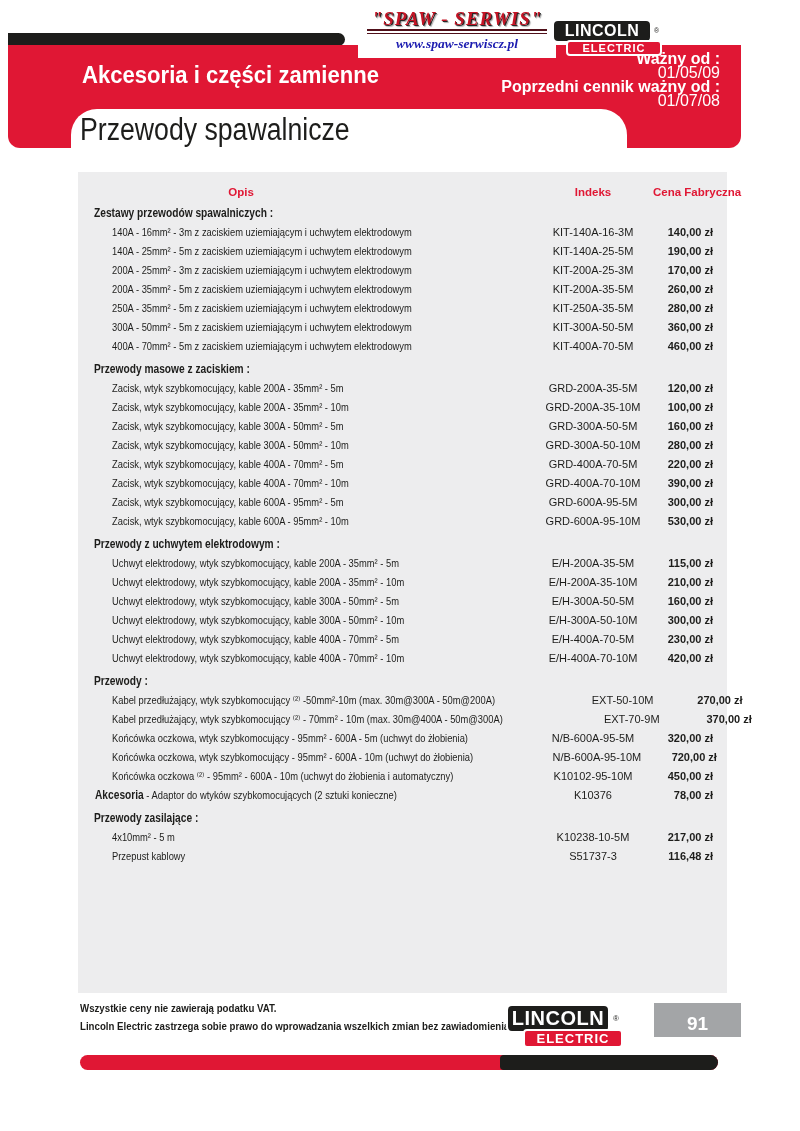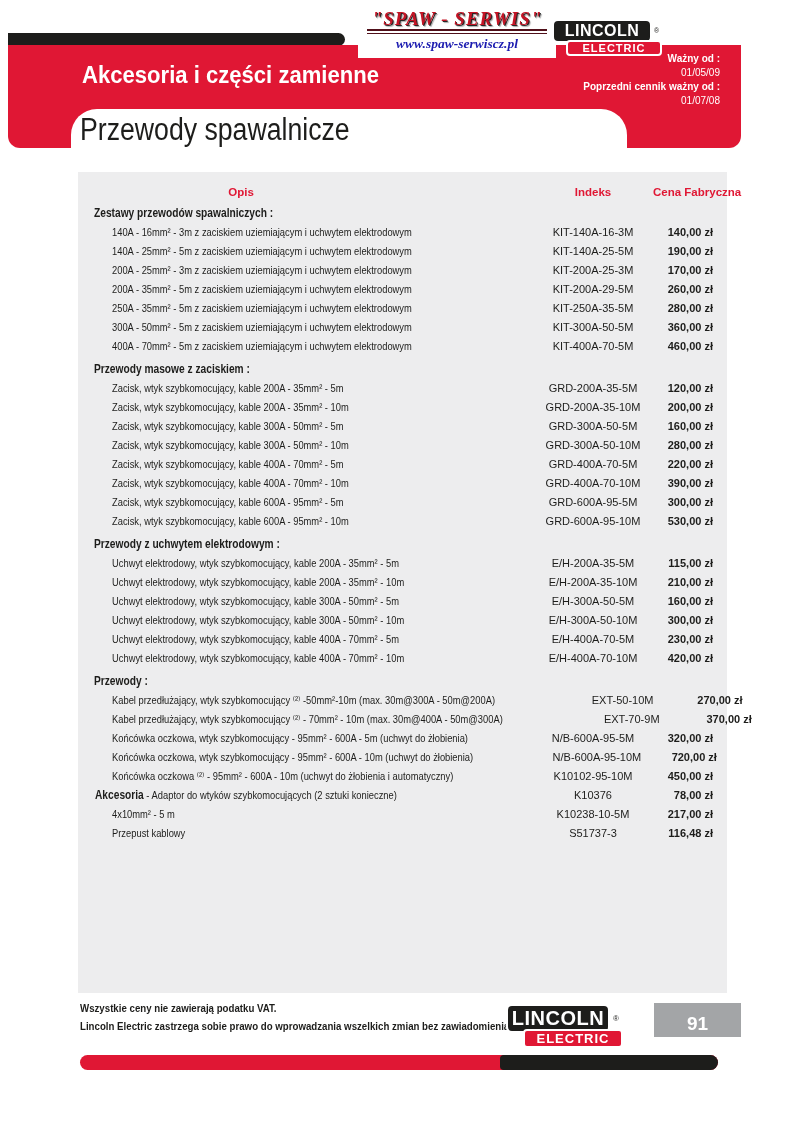--- a/index.html
+++ b/index.html
@@ -7,21 +7,21 @@
         font-family:"Liberation Sans","DejaVu Sans",sans-serif;color:#1d1d1b;}
 
   
   .topbar{position:absolute;left:8px;top:33px;width:337px;height:13px;
           background:var(--black,#1d1d1b);border-radius:0 7px 7px 0;}
   .banner{position:absolute;left:8px;top:45px;width:733px;height:103px;
           background:var(--red,#e01734);border-radius:0 0 12px 12px;}
   .banner-title{position:absolute;left:74px;top:16px;color:#fff;font-weight:bold;
           font-size:24px;white-space:nowrap;transform:scaleX(.92);transform-origin:0 50%;}
   .validity{position:absolute;top:7px;right:21px;text-align:right;color:#fff;
-          font-size:10px;line-height:14px;white-space:nowrap;}
+          font-size:16px;line-height:14px;white-space:nowrap;}
   .v-label{font-weight:bold;}
   .white-tab{position:absolute;left:63px;bottom:0;width:556px;height:39px;
           background:#fff;border-radius:26px 26px 0 0;}
   .page-title{position:absolute;left:80px;top:112px;margin:0;font-size:31px;font-weight:400;
           color:#1d1d1b;white-space:nowrap;transform:scaleX(.86);transform-origin:0 50%;}
 
   .spaw-box{position:absolute;left:358px;top:5px;width:198px;height:53px;background:#fff;
           text-align:center;padding-top:3px;box-sizing:border-box;}
   .spaw-name{font-family:"Liberation Serif","DejaVu Serif",serif;font-style:italic;font-weight:bold;
           font-size:19px;line-height:21px;color:var(--spaw-red,#c41425);letter-spacing:1px;
@@ -127,21 +127,21 @@
           <div class="td td-index">KIT-140A-25-5M</div>
           <div class="td td-price">190,00 zł</div>
         </div>
         <div class="t-row">
           <div class="td td-desc"><span class="sx">200A - 25mm² - 3m z zaciskiem uziemiającym i uchwytem elektrodowym</span></div>
           <div class="td td-index">KIT-200A-25-3M</div>
           <div class="td td-price">170,00 zł</div>
         </div>
         <div class="t-row">
           <div class="td td-desc"><span class="sx">200A - 35mm² - 5m z zaciskiem uziemiającym i uchwytem elektrodowym</span></div>
-          <div class="td td-index">KIT-200A-29-5M</div>
+          <div class="td td-index">KIT-200A-35-5M</div>
           <div class="td td-price">260,00 zł</div>
         </div>
         <div class="t-row">
           <div class="td td-desc"><span class="sx">250A - 35mm² - 5m z zaciskiem uziemiającym i uchwytem elektrodowym</span></div>
           <div class="td td-index">KIT-250A-35-5M</div>
           <div class="td td-price">280,00 zł</div>
         </div>
         <div class="t-row">
           <div class="td td-desc"><span class="sx">300A - 50mm² - 5m z zaciskiem uziemiającym i uchwytem elektrodowym</span></div>
           <div class="td td-index">KIT-300A-50-5M</div>
@@ -154,21 +154,21 @@
         </div>
         <div class="t-heading"><span class="sx">Przewody masowe z zaciskiem :</span></div>
         <div class="t-row">
           <div class="td td-desc"><span class="sx">Zacisk, wtyk szybkomocujący, kable 200A - 35mm² - 5m</span></div>
           <div class="td td-index">GRD-200A-35-5M</div>
           <div class="td td-price">120,00 zł</div>
         </div>
         <div class="t-row">
           <div class="td td-desc"><span class="sx">Zacisk, wtyk szybkomocujący, kable 200A - 35mm² - 10m</span></div>
           <div class="td td-index">GRD-200A-35-10M</div>
-          <div class="td td-price">200,00 zł</div>
+          <div class="td td-price">100,00 zł</div>
         </div>
         <div class="t-row">
           <div class="td td-desc"><span class="sx">Zacisk, wtyk szybkomocujący, kable 300A - 50mm² - 5m</span></div>
           <div class="td td-index">GRD-300A-50-5M</div>
           <div class="td td-price">160,00 zł</div>
         </div>
         <div class="t-row">
           <div class="td td-desc"><span class="sx">Zacisk, wtyk szybkomocujący, kable 300A - 50mm² - 10m</span></div>
           <div class="td td-index">GRD-300A-50-10M</div>
           <div class="td td-price">280,00 zł</div>
@@ -248,20 +248,21 @@
         <div class="t-row">
           <div class="td td-desc"><span class="sx">Końcówka oczkowa ⁽²⁾  - 95mm² - 600A -  10m (uchwyt do żłobienia i automatyczny)</span></div>
           <div class="td td-index">K10102-95-10M</div>
           <div class="td td-price">450,00 zł</div>
         </div>
         <div class="t-row t-row-flush">
           <div class="td td-desc"><span class="sx"><b>Akcesoria</b> - Adaptor do wtyków szybkomocujących (2 sztuki konieczne)</span></div>
           <div class="td td-index">K10376</div>
           <div class="td td-price">78,00 zł</div>
         </div>
+        <div class="t-heading"><span class="sx">Przewody zasilające :</span></div>
         <div class="t-row">
           <div class="td td-desc"><span class="sx">4x10mm² - 5 m</span></div>
           <div class="td td-index">K10238-10-5M</div>
           <div class="td td-price">217,00 zł</div>
         </div>
         <div class="t-row">
           <div class="td td-desc"><span class="sx">Przepust kablowy</span></div>
           <div class="td td-index">S51737-3</div>
           <div class="td td-price">116,48 zł</div>
         </div>

